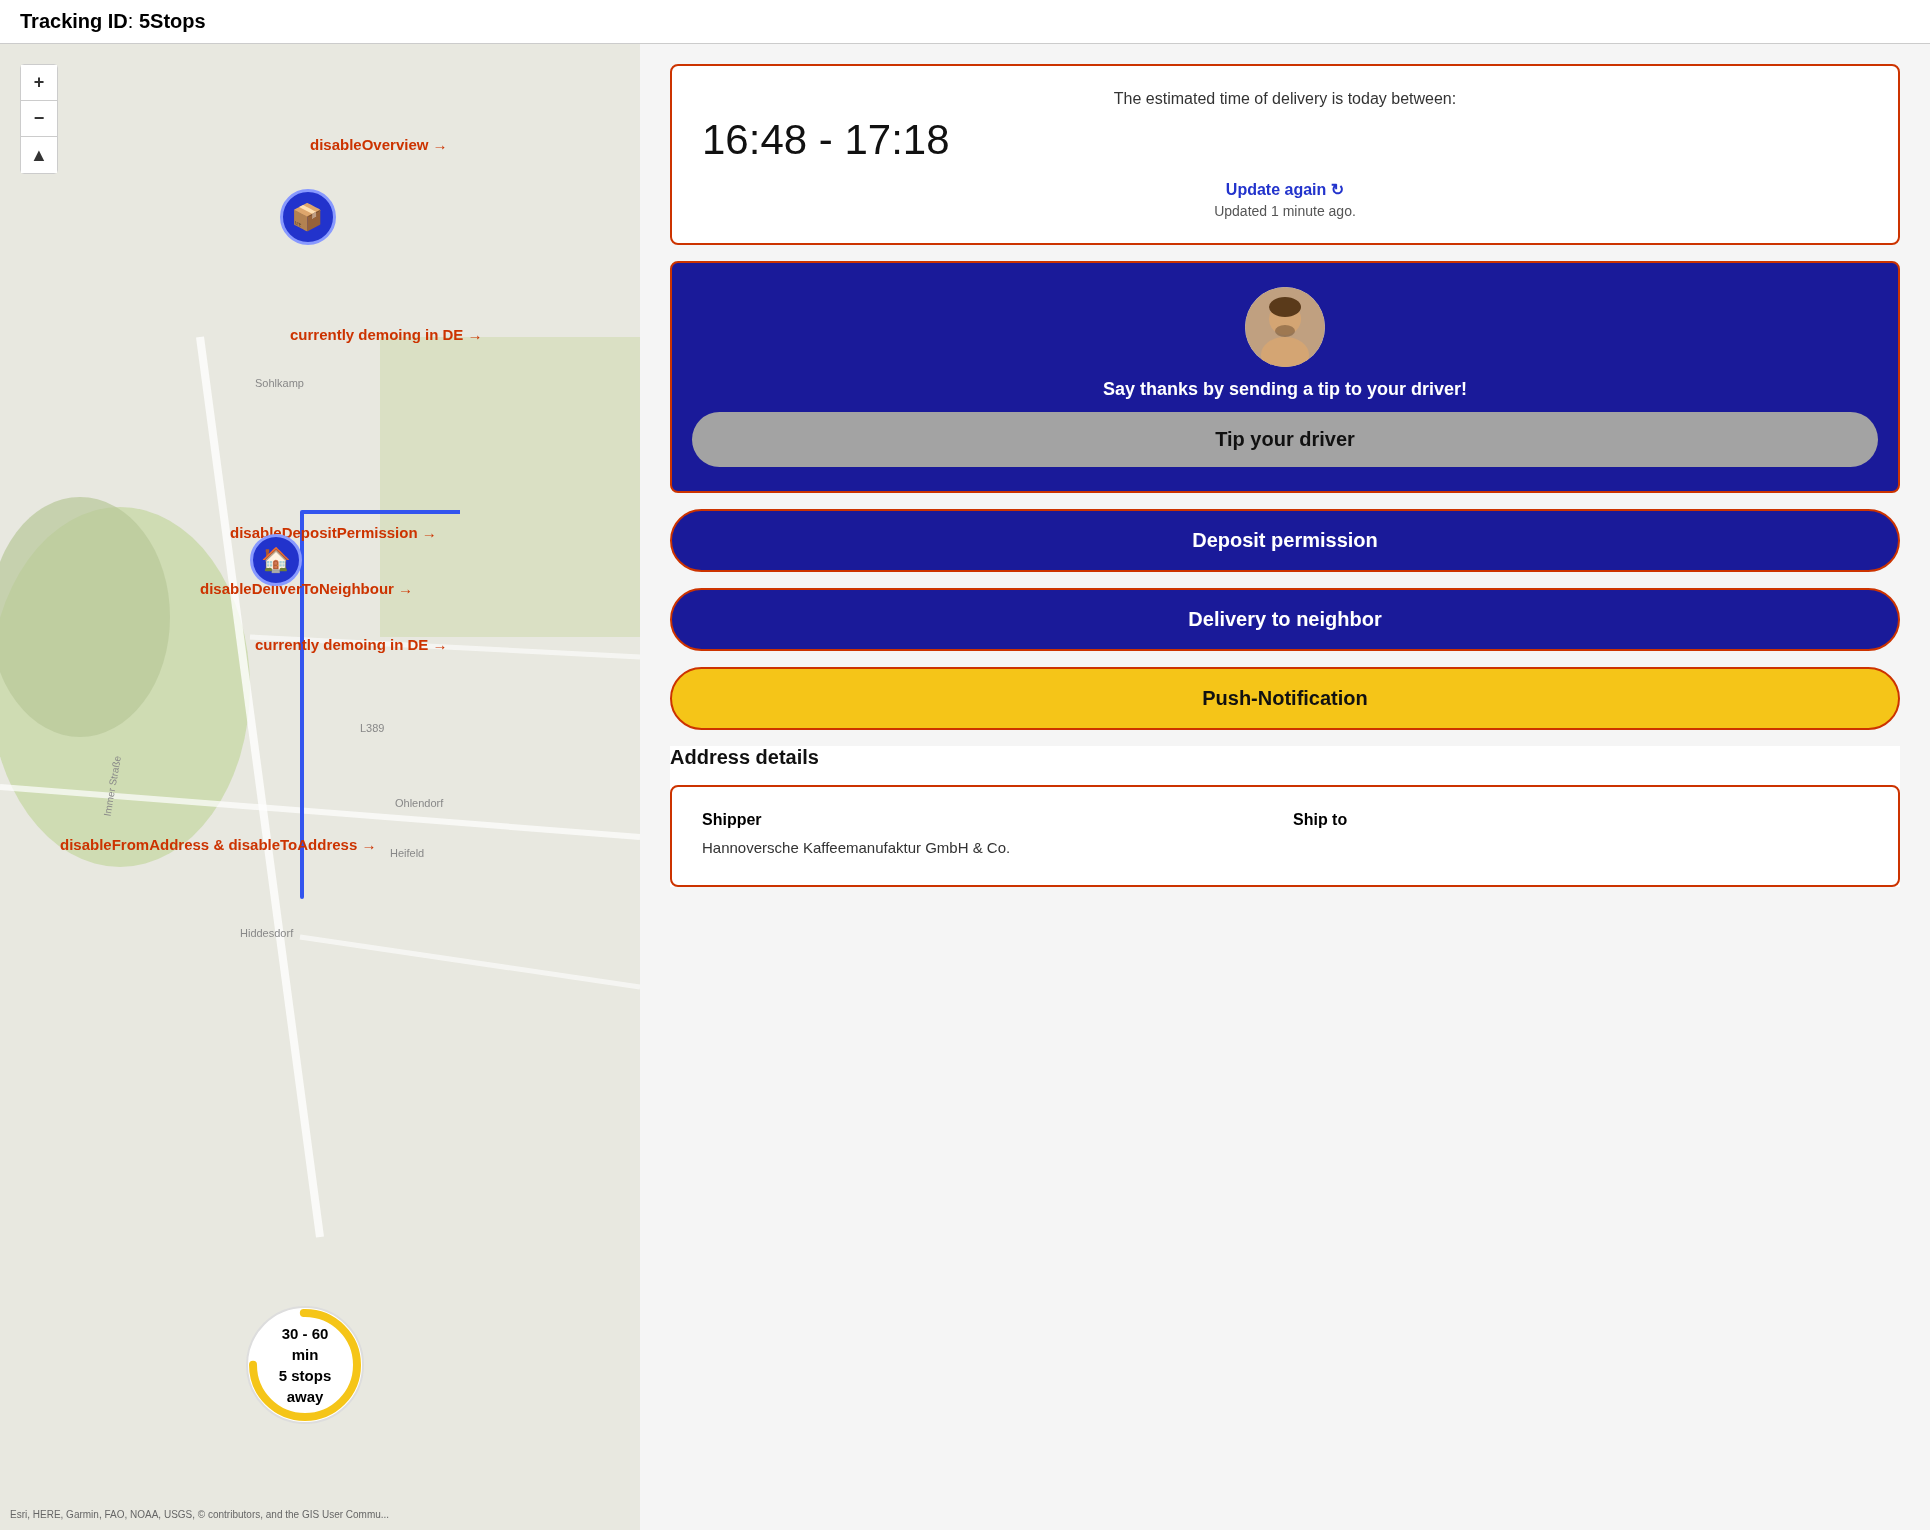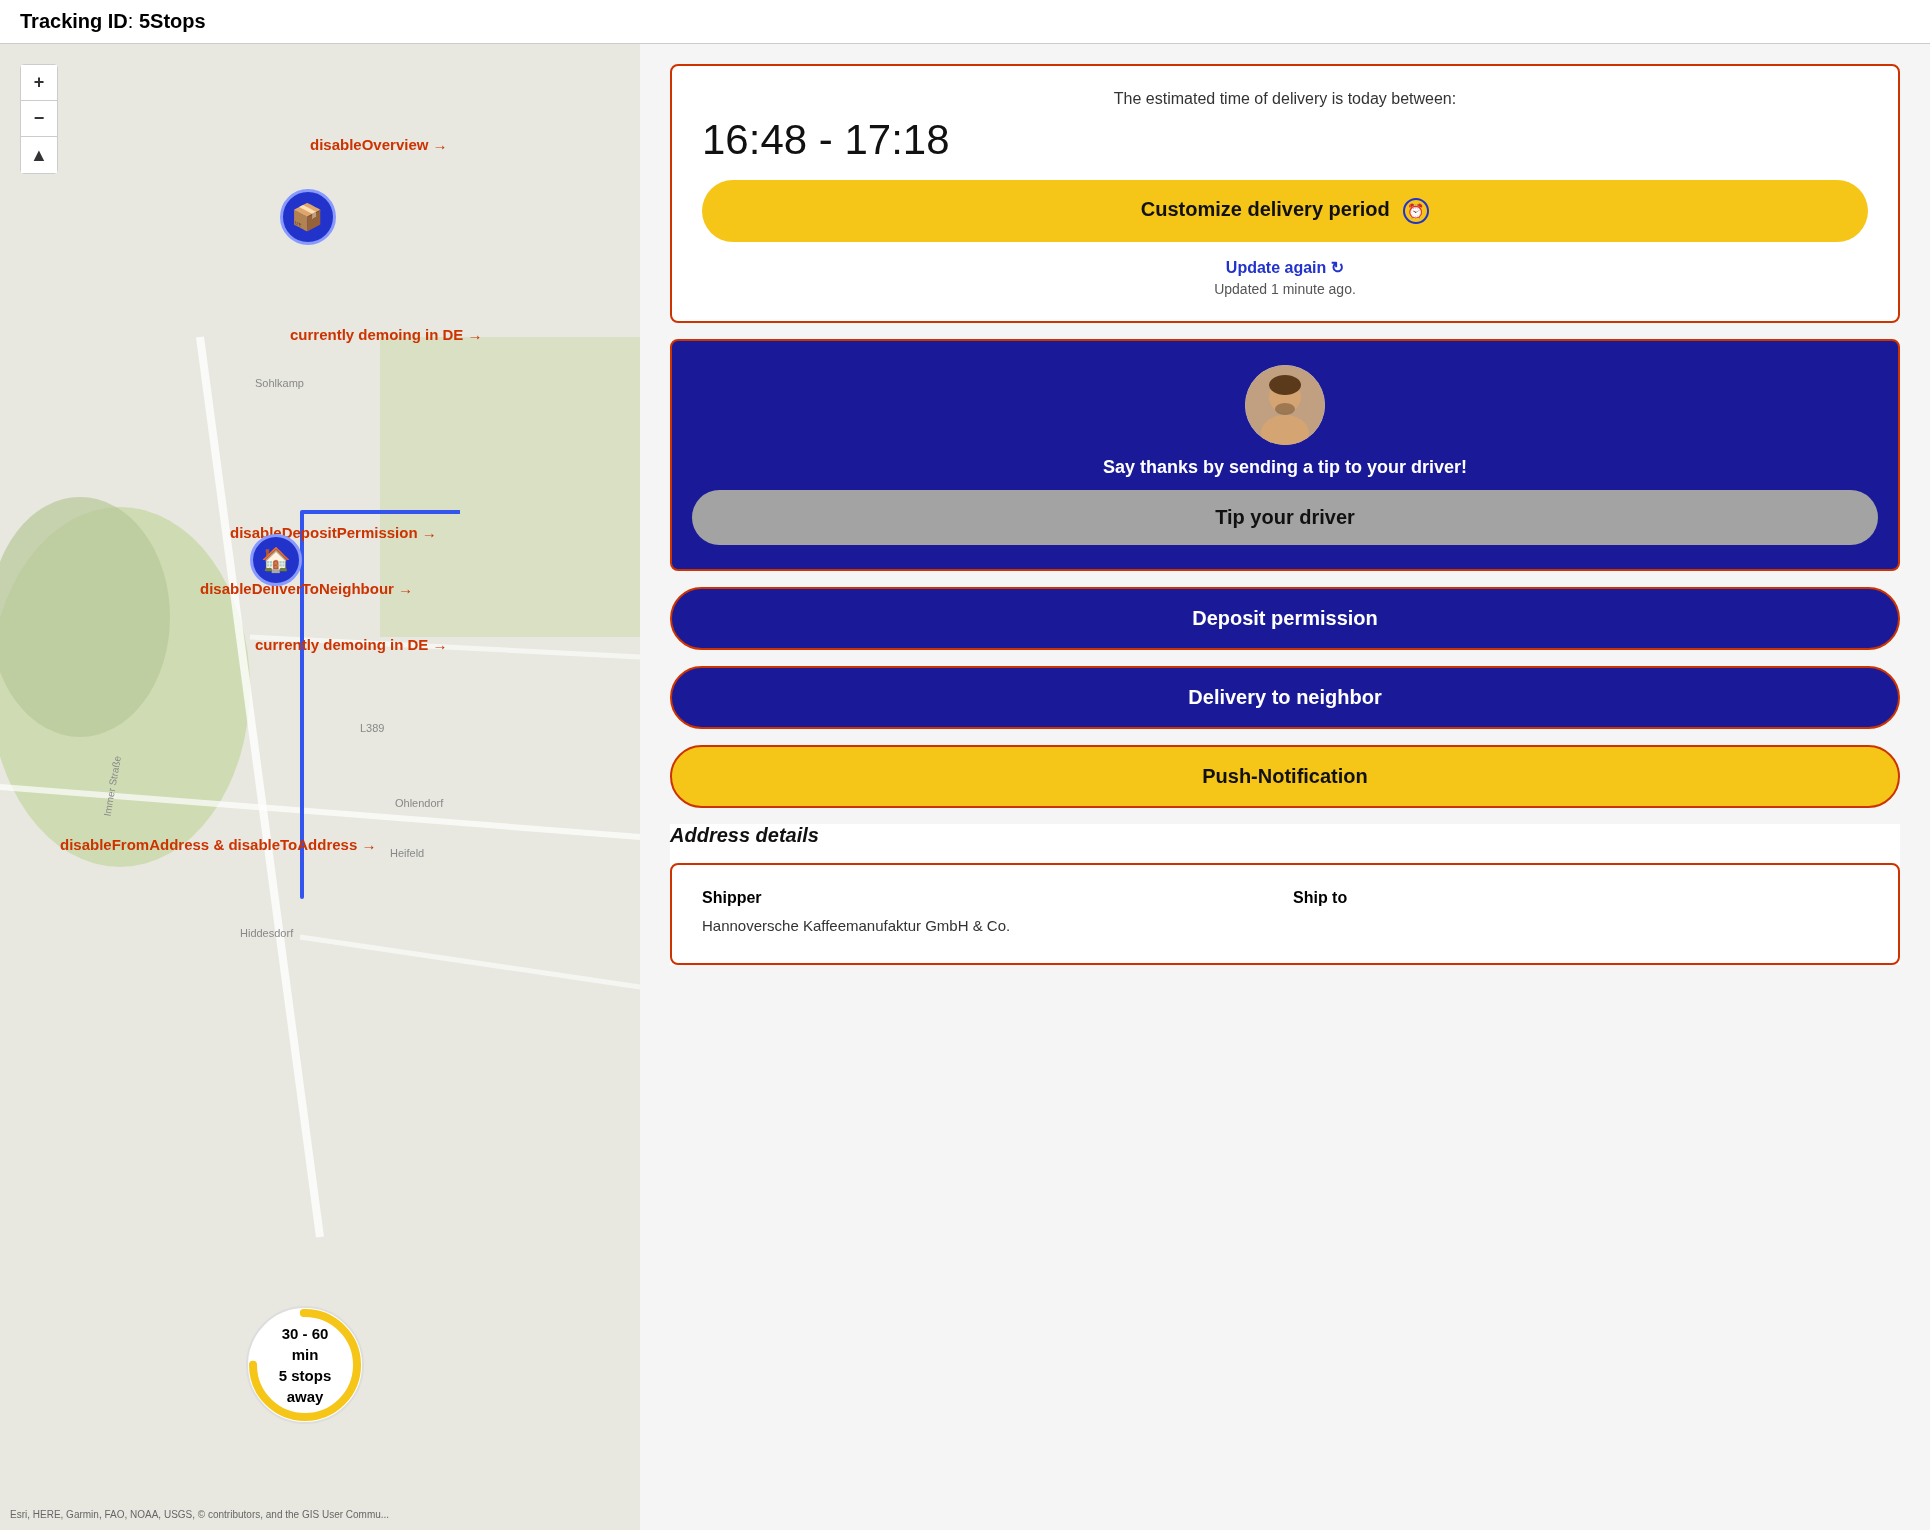--- a/index.html
+++ b/index.html
@@ -310,21 +310,20 @@
 
     
     .address-section {
       background: white;
       border: none;
       padding: 0;
     }
 
     .address-section .card-title {
       margin-bottom: 16px;
-      font-style: italic;
     }
 
     .address-grid {
       background: white;
       border: 2px solid #cc3300;
       border-radius: 8px;
       padding: 24px 30px;
       display: grid;
       grid-template-columns: 1fr 1fr;
       gap: 16px;
@@ -420,26 +419,20 @@
 
     <div class="map-attribution">Esri, HERE, Garmin, FAO, NOAA, USGS, © contributors, and the GIS User Commu...</div>
 
   </div>
 
   <div class="right-panel">
 
     <div class="card">
       <div class="estimated-text">The estimated time of delivery is today between:</div>
       <div class="delivery-time">16:48 - 17:18</div>
-      <button class="customize-btn">
-        <span>Customize delivery period</span>
-        <span style="display:inline-block; width:26px; height:26px; border:2.5px solid #2233cc; border-radius:50%; vertical-align:middle; margin-left:8px; position:relative;">
-          <span style="position:absolute; top:50%; left:50%; transform:translate(-50%,-50%); font-size:14px; color:#2233cc;">⏰</span>
-        </span>
-      </button>
       <div class="update-section">
         <a class="update-link">Update again</a>
         <span class="updated-text">Updated 1 minute ago.</span>
       </div>
     </div>
 
     <div class="driver-card">
       <div class="driver-avatar">
 
         <svg width="80" height="80" viewBox="0 0 80 80" xmlns="http://www.w3.org/2000/svg">

